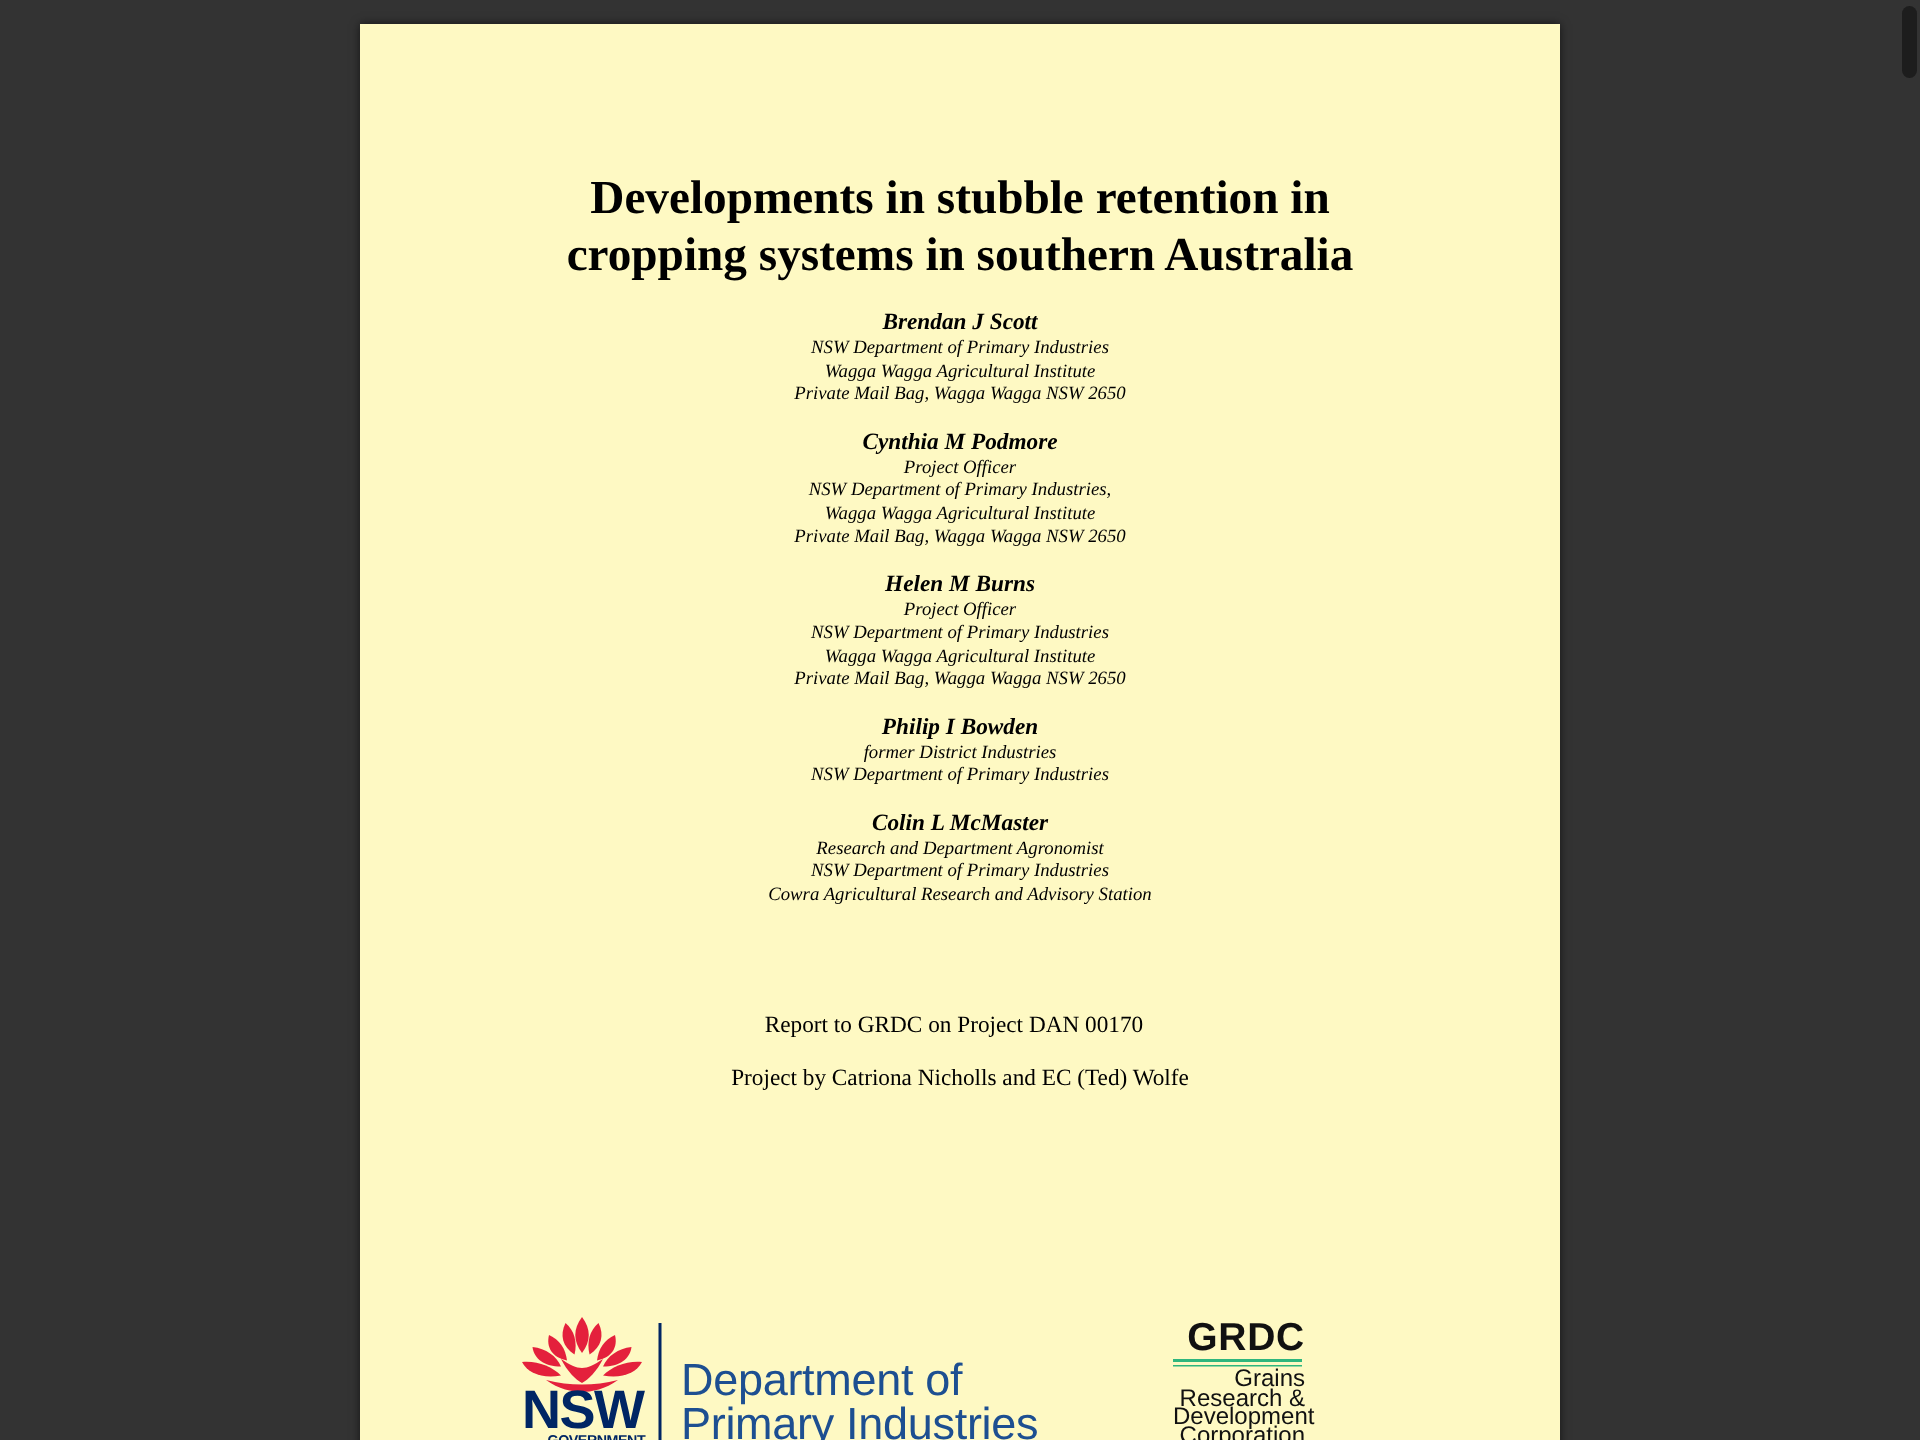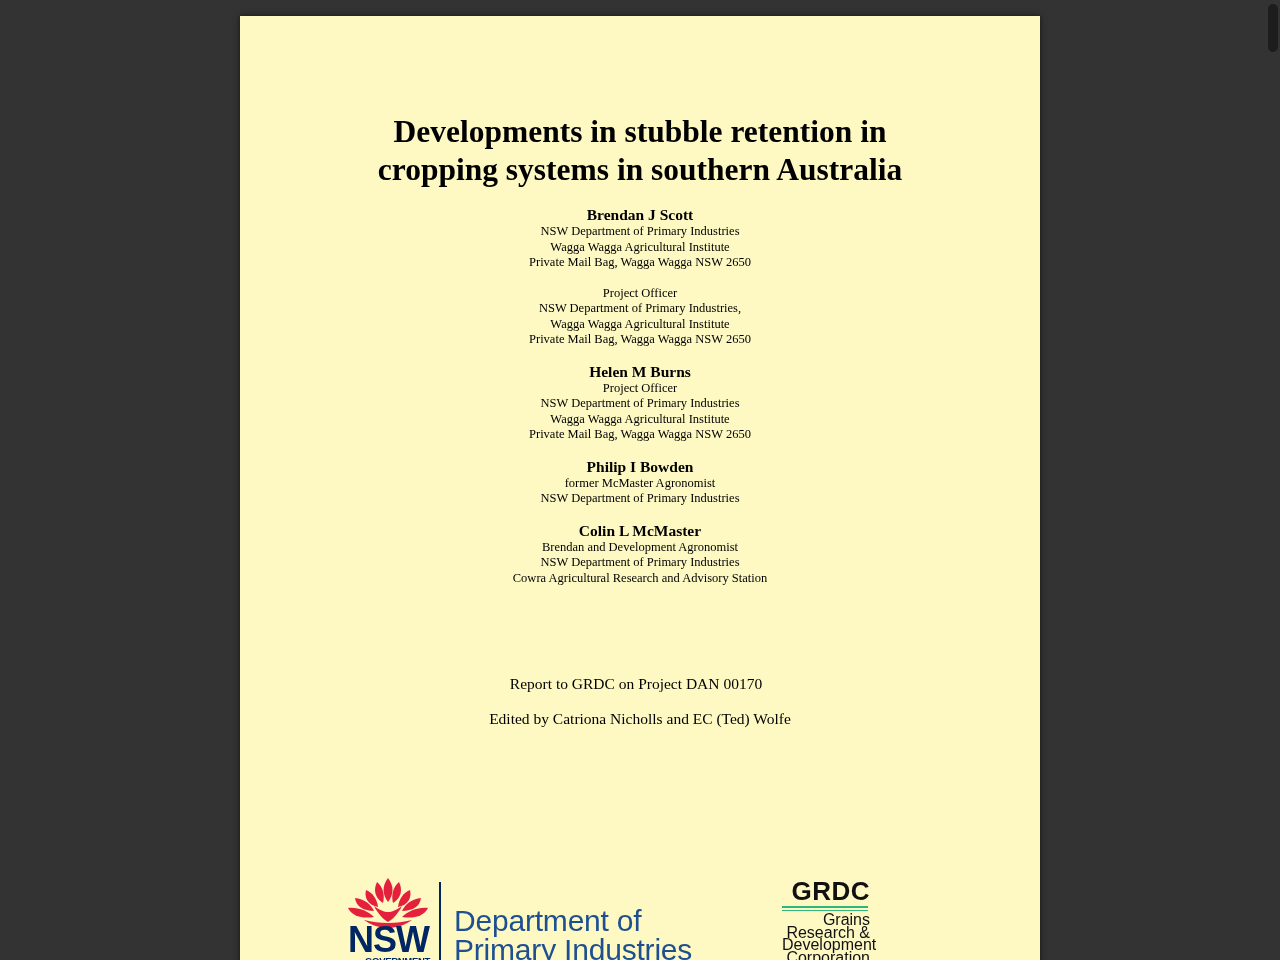--- a/index.html
+++ b/index.html
@@ -16,21 +16,21 @@
     color:#000;
     text-align:center;
     margin-top:16px;
   }
   .title {
     position:absolute; left:0; right:0; top:97px;
     font-weight:bold; font-size:31.5px; line-height:38px;
     margin:0;
   }
   .authors { position:absolute; left:0; right:0; top:190px; }
-  .author { margin-bottom:15px; }
+  .author { margin-bottom:15px;font-style:italic; }
   .author-name { font-weight:bold; font-size:15.5px; line-height:18px; margin:0; }
   .author-line { font-size:12.5px; line-height:15.5px; margin:0; }
   .report { position:absolute; left:0; right:8px; top:659px; font-size:15.5px; line-height:18px; }
   .editors { position:absolute; left:0; right:0; top:694px; font-size:15.5px; line-height:18px; }
 
   
   .nsw-logo { position:absolute; left:106px; top:858px; width:390px; height:102px; }
   .waratah { position:absolute; left:0; top:2px; width:84px; height:54px; }
   .nsw-text {
     position:absolute; left:2px; top:48px;
@@ -81,47 +81,48 @@
     </h1>
 
     <div class="authors">
       <div class="author">
         <p class="author-name">Brendan J Scott</p>
         <p class="author-line">NSW Department of Primary Industries</p>
         <p class="author-line">Wagga Wagga Agricultural Institute</p>
         <p class="author-line">Private Mail Bag, Wagga Wagga NSW 2650</p>
       </div>
       <div class="author">
+        <p class="author-name">Cynthia M Podmore</p>
         <p class="author-line">Project Officer</p>
         <p class="author-line">NSW Department of Primary Industries,</p>
         <p class="author-line">Wagga Wagga Agricultural Institute</p>
         <p class="author-line">Private Mail Bag, Wagga Wagga NSW 2650</p>
       </div>
       <div class="author">
         <p class="author-name">Helen M Burns</p>
         <p class="author-line">Project Officer</p>
         <p class="author-line">NSW Department of Primary Industries</p>
         <p class="author-line">Wagga Wagga Agricultural Institute</p>
         <p class="author-line">Private Mail Bag, Wagga Wagga NSW 2650</p>
       </div>
       <div class="author">
         <p class="author-name">Philip I Bowden</p>
-        <p class="author-line">former McMaster Agronomist</p>
+        <p class="author-line">former District Industries</p>
         <p class="author-line">NSW Department of Primary Industries</p>
       </div>
       <div class="author">
         <p class="author-name">Colin L McMaster</p>
-        <p class="author-line">Brendan and Development Agronomist</p>
+        <p class="author-line">Research and Department Agronomist</p>
         <p class="author-line">NSW Department of Primary Industries</p>
         <p class="author-line">Cowra Agricultural Research and Advisory Station</p>
       </div>
     </div>
 
     <div class="report">Report to GRDC on Project DAN 00170</div>
-    <div class="editors">Edited by Catriona Nicholls and EC (Ted) Wolfe</div>
+    <div class="editors">Project by Catriona Nicholls and EC (Ted) Wolfe</div>
 
     <div class="nsw-logo">
       <svg class="waratah" viewBox="0 0 84 54">
         <g fill="#e4203c">
           <path d="M42 2 C36 10 36 18 42 26 C48 18 48 10 42 2Z"></path>
           <path d="M31 6 C27 14 29 22 37 27 C39 19 37 11 31 6Z"></path>
           <path d="M53 6 C57 14 55 22 47 27 C45 19 47 11 53 6Z"></path>
           <path d="M20 14 C18 22 22 29 32 31 C31 23 27 17 20 14Z"></path>
           <path d="M64 14 C66 22 62 29 52 31 C53 23 57 17 64 14Z"></path>
           <path d="M9 22 C10 30 17 35 28 35 C25 28 18 23 9 22Z"></path>

